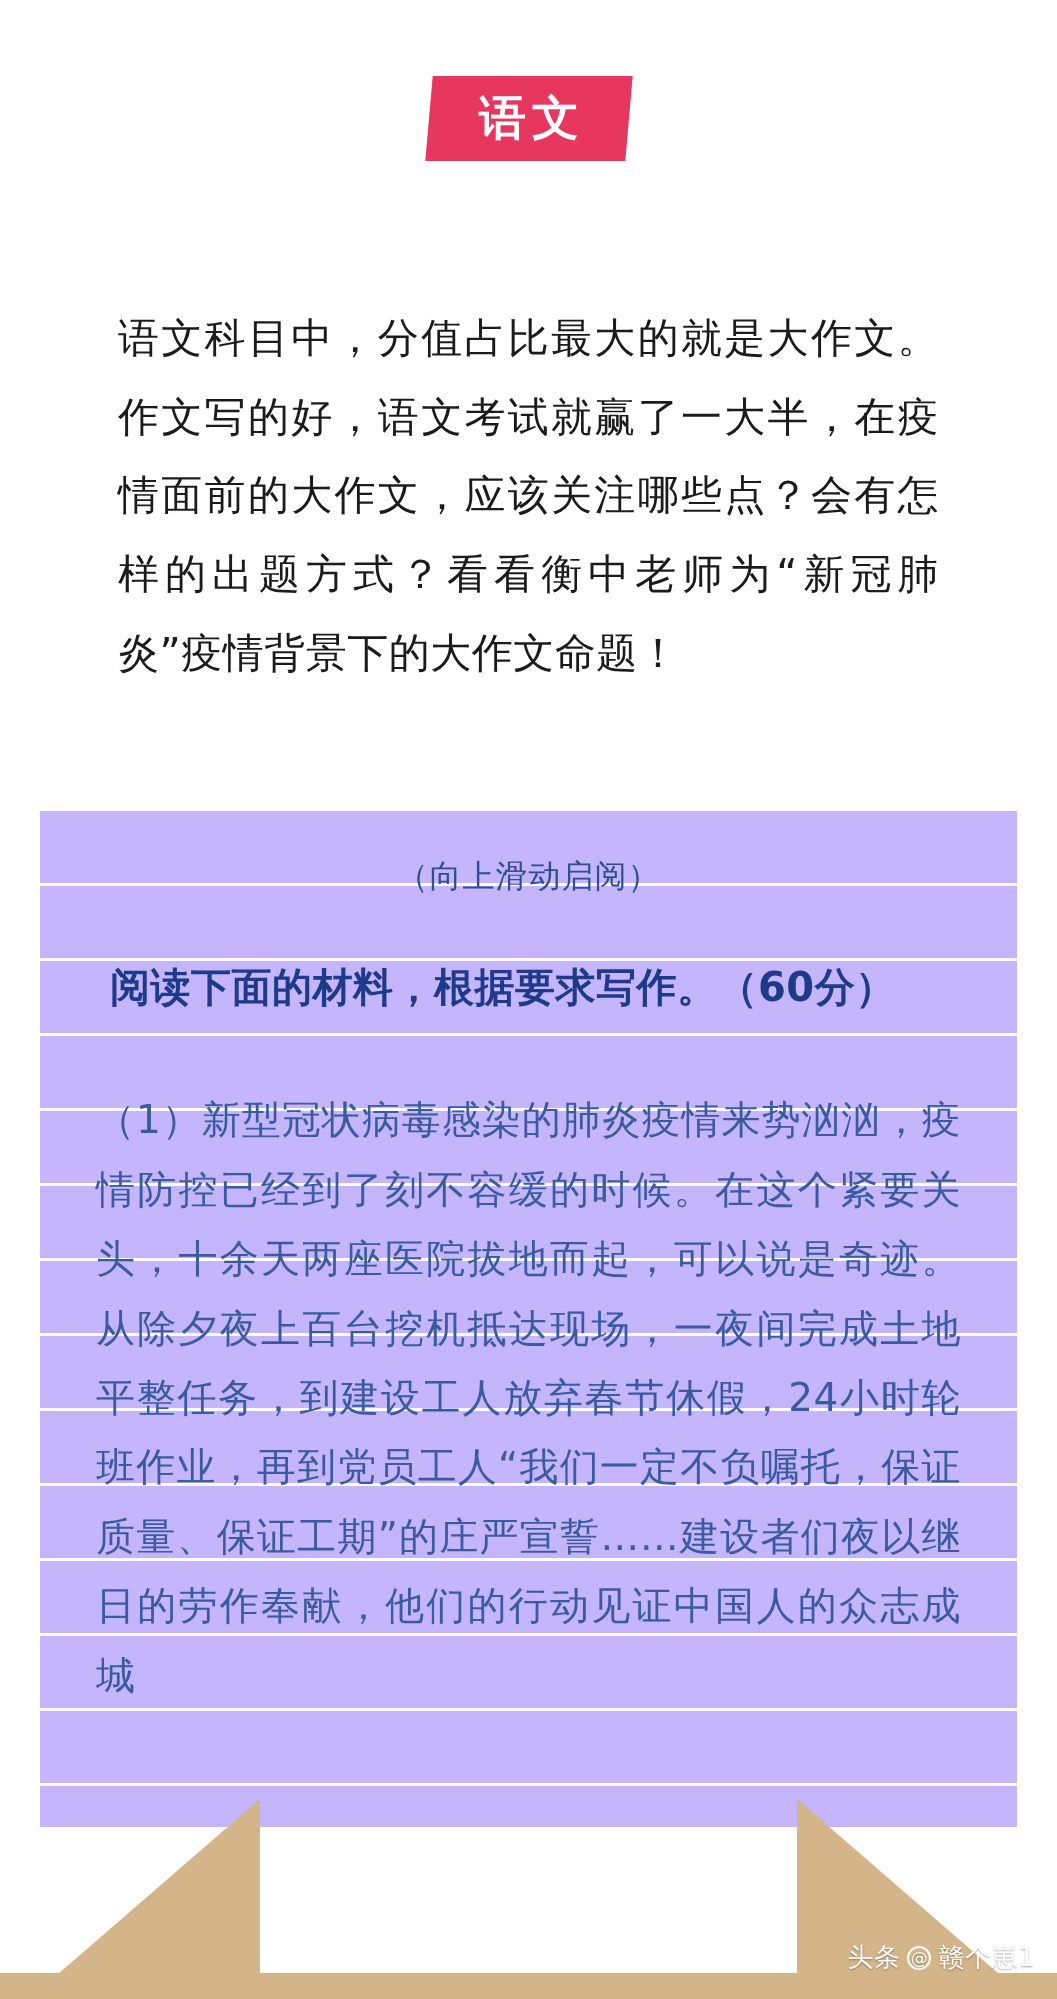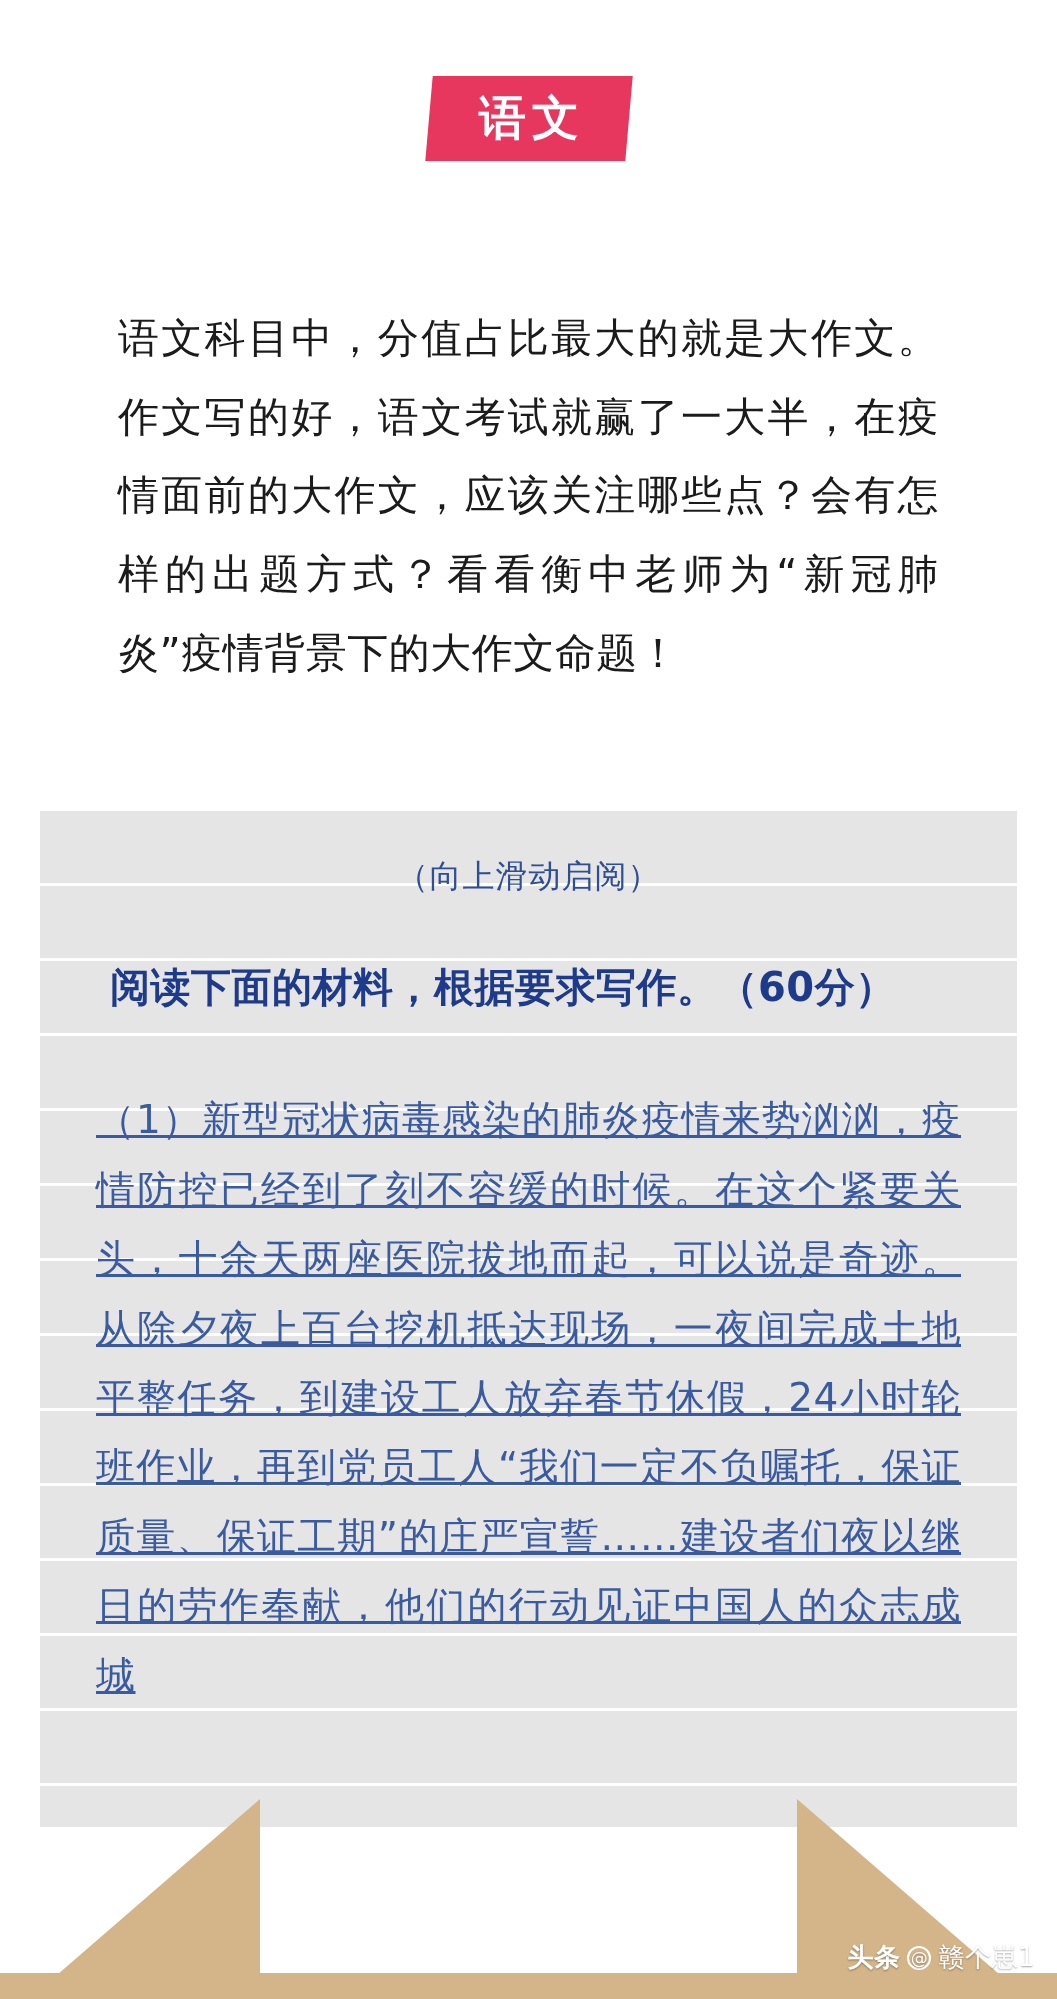--- a/index.html
+++ b/index.html
@@ -55,21 +55,21 @@
     line-height: 1.92;
     color: #1b1b1b;
     text-align: justify;
     letter-spacing: 0.5px;
   }
 
   
   .card {
     position: relative;
     margin: 118px 40px 0 40px;
-    background: #e5e5e5;
+    background: #c4b5fd;
     padding: 36px 32px 10px 32px;
     overflow: hidden;
     height: 1016px;
   }
   .card-lines {
     position: absolute;
     left: 0; right: 0; top: 0; bottom: 0;
     background-image: repeating-linear-gradient(
       to bottom,
       rgba(255,255,255,0) 0px,
@@ -98,21 +98,20 @@
     padding: 0 30px 0 38px;
     letter-spacing: 0.5px;
   }
   .card-body {
     color: #3a5ba0;
     font-size: 39px;
     line-height: 1.78;
     padding: 64px 24px 0 24px;
     text-align: justify;
     letter-spacing: 0.5px;
-    text-decoration: underline;
   }
 
   
   .flap-left {
     position: absolute;
     left: -40px;
     bottom: -60px;
     width: 0;
     height: 0;
     border-left: 300px solid transparent;
@@ -147,21 +146,21 @@
     z-index: 20;
     display: flex;
     align-items: center;
     gap: 7px;
     color: #ffffff;
     font-size: 26px;
     letter-spacing: 0.5px;
     text-shadow: 0 1px 2px rgba(0,0,0,0.35);
   }
   .wm-logo {
-    font-weight: bold;
+    font-weight: normal;
     font-size: 26px;
   }
   .wm-dot {
     display: inline-block;
     width: 24px;
     height: 24px;
     border-radius: 50%;
     border: 2px solid #ffffff;
     font-size: 17px;
     line-height: 21px;

